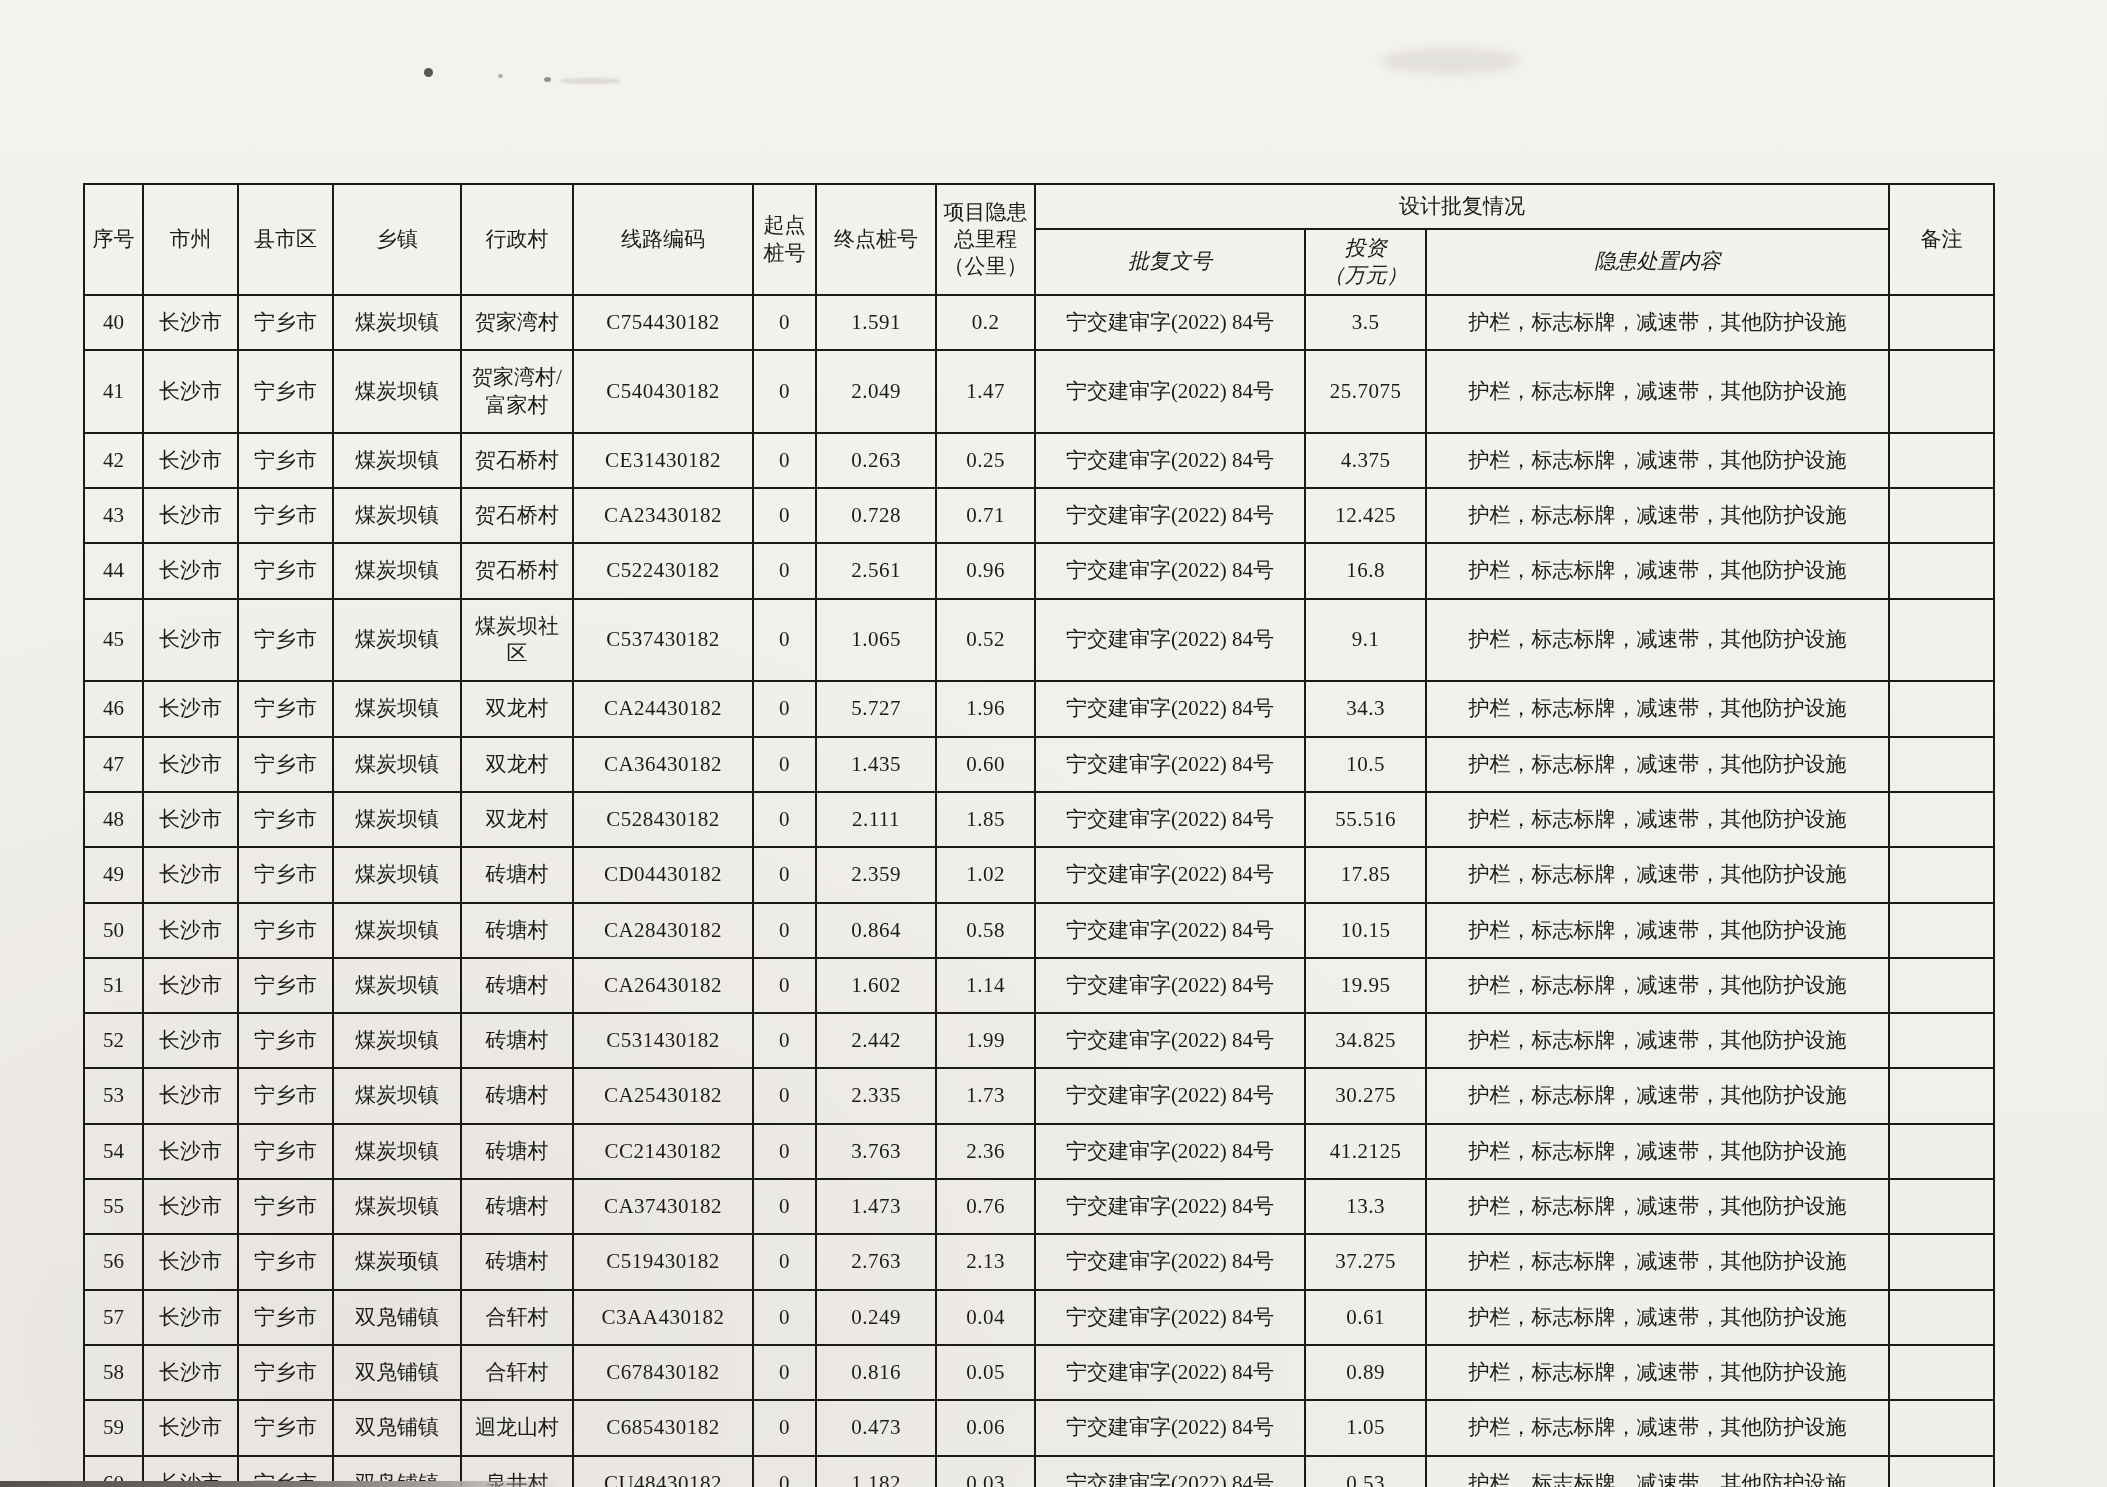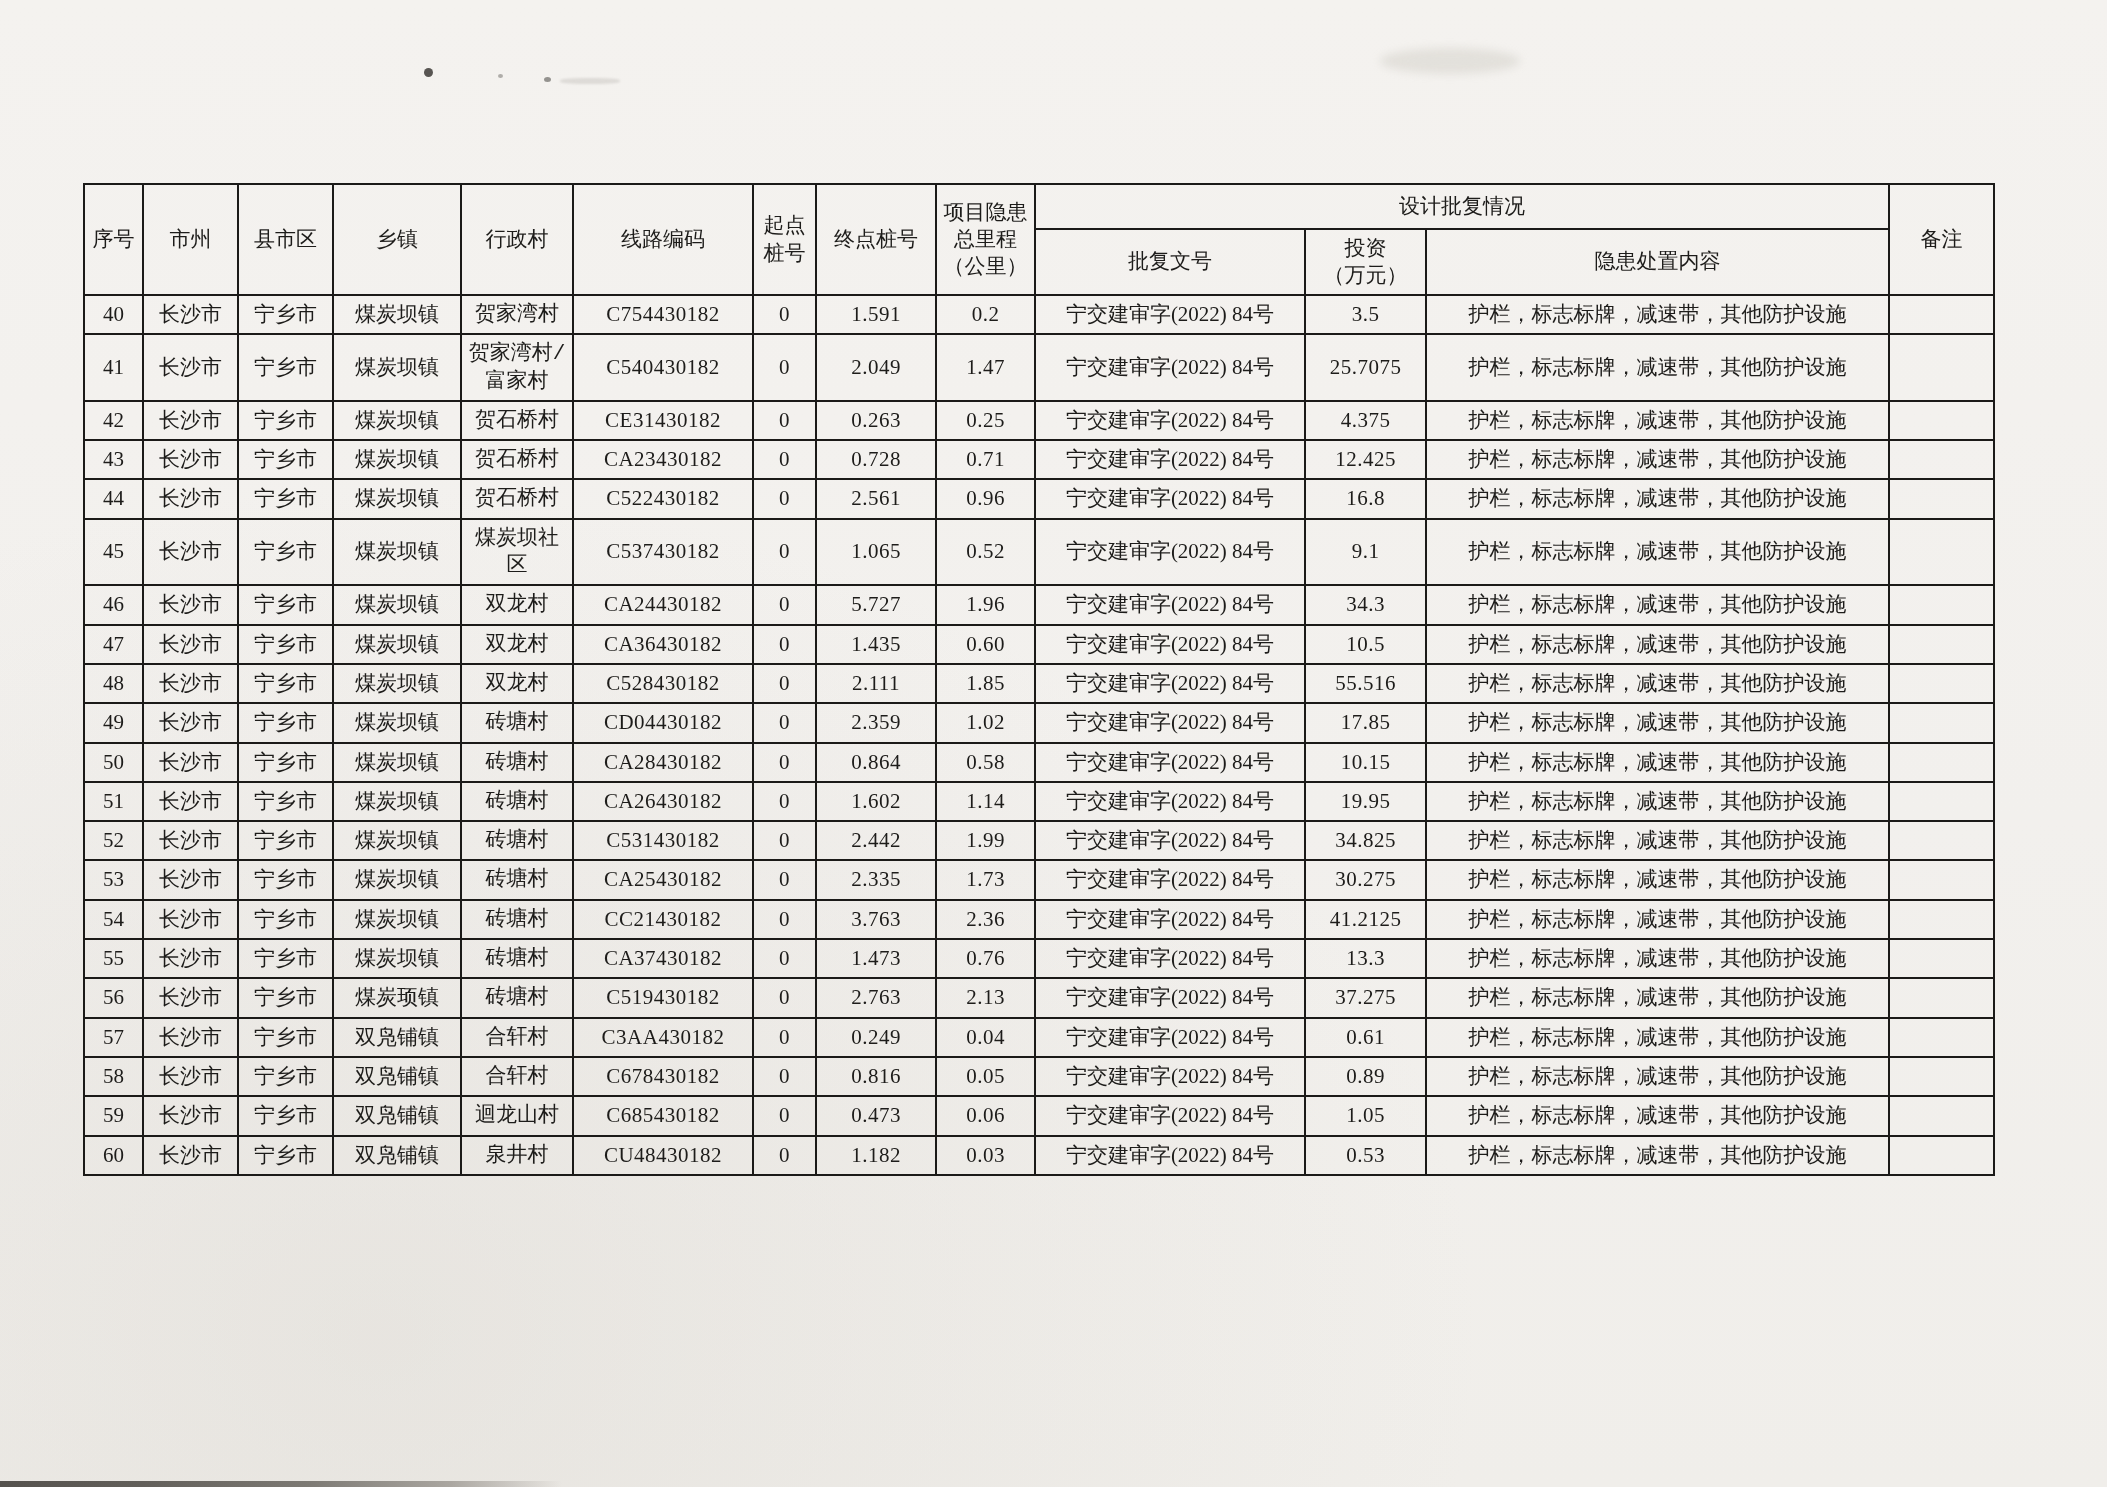--- a/index.html
+++ b/index.html
@@ -21,23 +21,23 @@
   }
   .sheet th, .sheet td {
     border:2px solid #1b1a18;
     text-align:center; vertical-align:middle;
     font-size:21px; font-weight:normal;
     line-height:1.3; padding:3px 4px;
     overflow:hidden;
   }
   .sheet thead th { white-space:pre-line; }
   .sheet thead tr.h1 { height:45px; }
-  .sheet thead tr.h2 { height:66px; }
+  .sheet thead tr.h2 { height:66px;font-style:italic; }
   .sheet tbody tr { height:29px; }
-  td.c-village { word-break:break-all; padding:5px 6px;font-family:Liberation Mono, monospace; }
+  td.c-village { word-break:break-all; padding:13px 6px; }
   td.c-line_code, td.c-start_stake, td.c-end_stake, td.c-mileage, td.c-investment {
     font-family:"Liberation Serif","DejaVu Serif",serif; letter-spacing:0.5px;
   }
   td.c-treatment { padding:5px 8px; }
   
   .bottom-strip {
     position:absolute; left:0; top:1481px; width:562px; height:6px;
     background:linear-gradient(90deg,#55524d 0%,#625f5a 25%,#7d7a74 55%,#aaa6a0 80%,rgba(170,166,160,0) 100%);
   }
   .smudge { position:absolute; border-radius:50%; }

